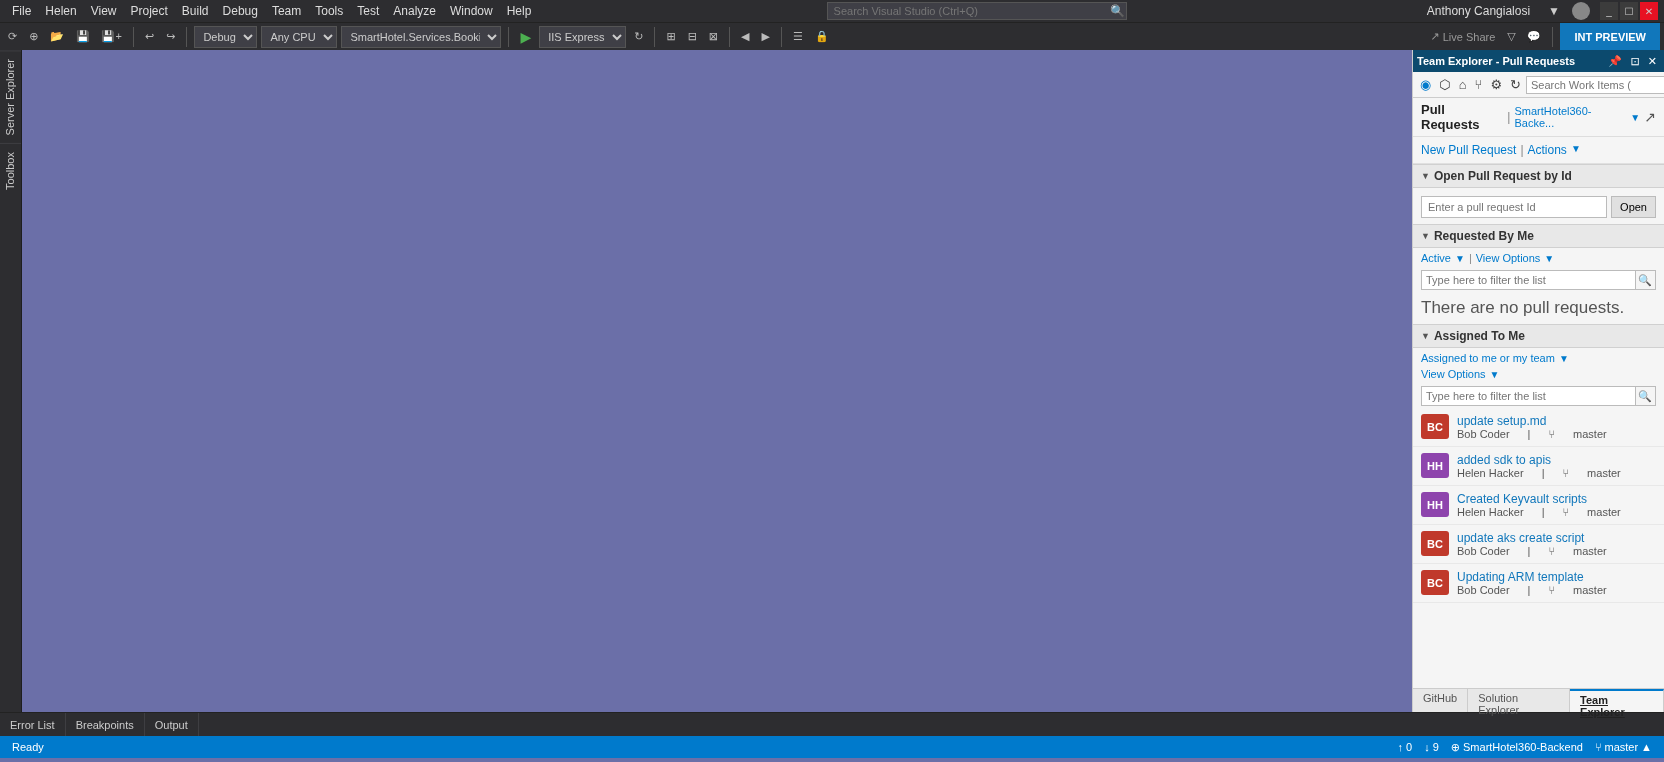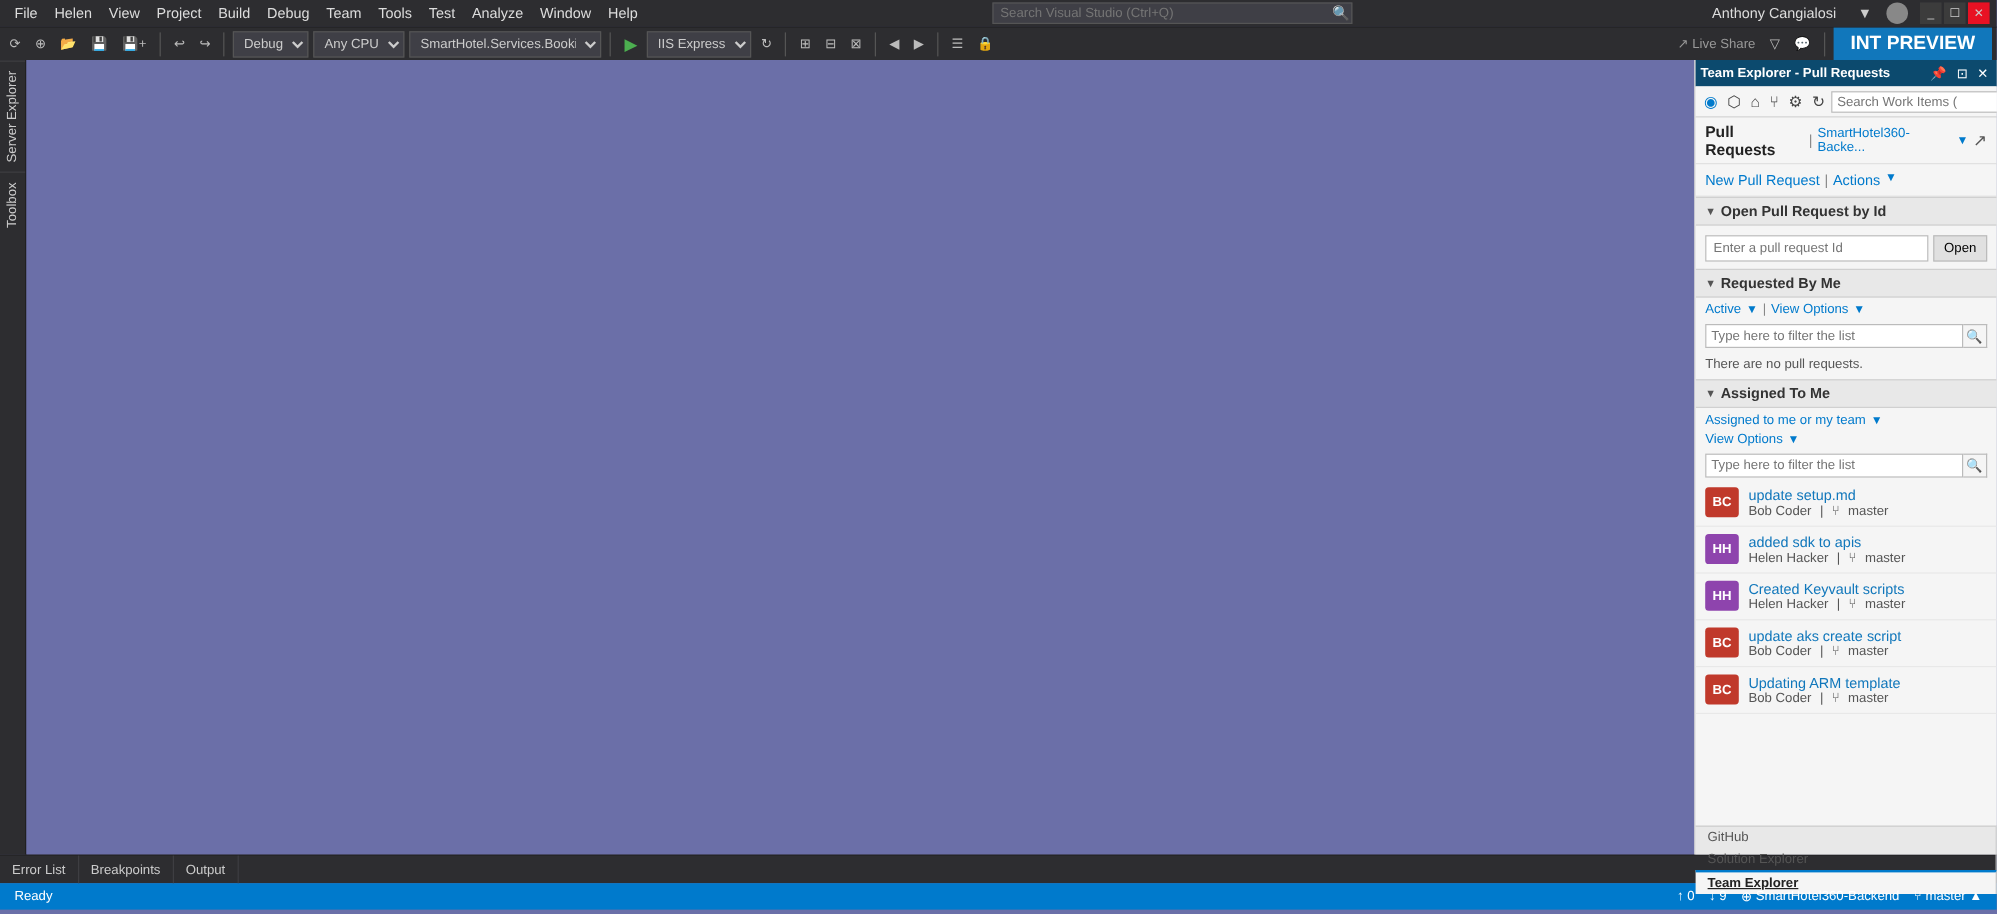--- a/index.html
+++ b/index.html
@@ -92,21 +92,21 @@
       color: #ccc;
       font-size: 11px;
       height: 22px;
       padding: 0 4px;
       cursor: pointer;
     }
     .int-preview-btn {
       background: #1177bb;
       border: none;
       color: white;
-      font-size: 16px;
+      font-size: 11px;
       font-weight: bold;
       padding: 4px 14px;
       cursor: pointer;
       height: 28px;
     }
 
     
     #main-area {
       display: flex;
       height: calc(762px - 22px - 28px - 24px - 26px);
@@ -278,21 +278,21 @@
       border: 1px solid #bbb;
       border-left: none;
       height: 20px;
       width: 20px;
       cursor: pointer;
       color: #555;
       font-size: 11px;
     }
     .no-pr-msg {
       padding: 6px 8px;
-      font-size: 11px;
+      font-size: 17px;
       color: #555;
     }
 
     
     .pr-item {
       display: flex;
       align-items: flex-start;
       padding: 6px 8px;
       border-bottom: 1px solid #e8e8e8;
       cursor: pointer;
@@ -305,21 +305,21 @@
       color: white;
       font-size: 11px;
       font-weight: bold;
       display: flex;
       align-items: center;
       justify-content: center;
       flex-shrink: 0;
     }
     .pr-info { flex: 1; }
     .pr-name { font-size: 12px; color: #1177bb; font-weight: 500; }
-    .pr-meta { font-size: 11px; color: #555; display: flex; align-items: flex-end; gap: 7px; }
+    .pr-meta { font-size: 11px; color: #555; display: flex; align-items: flex-end; gap: 18px; }
     .pr-branch-icon { color: #555; }
 
     
     #bottom-tabs {
       background: #2d2d30;
       display: flex;
       height: 24px;
       border-top: 1px solid #222;
     }
     .bottom-tab {
@@ -331,21 +331,20 @@
       display: flex;
       align-items: center;
     }
 
     
     #te-bottom-tabs {
       display: flex;
       border-top: 1px solid #ccc;
       background: #e8e8e8;
       height: 24px;
-      flex-direction: column;
     }
     .te-bottom-tab {
       padding: 3px 10px;
       font-size: 11px;
       color: #555;
       cursor: pointer;
       border-right: 1px solid #ccc;
     }
     .te-bottom-tab.active { background: #f5f5f5; color: #222; font-weight: bold; border-top: 2px solid #007acc; text-decoration: underline; }
 

